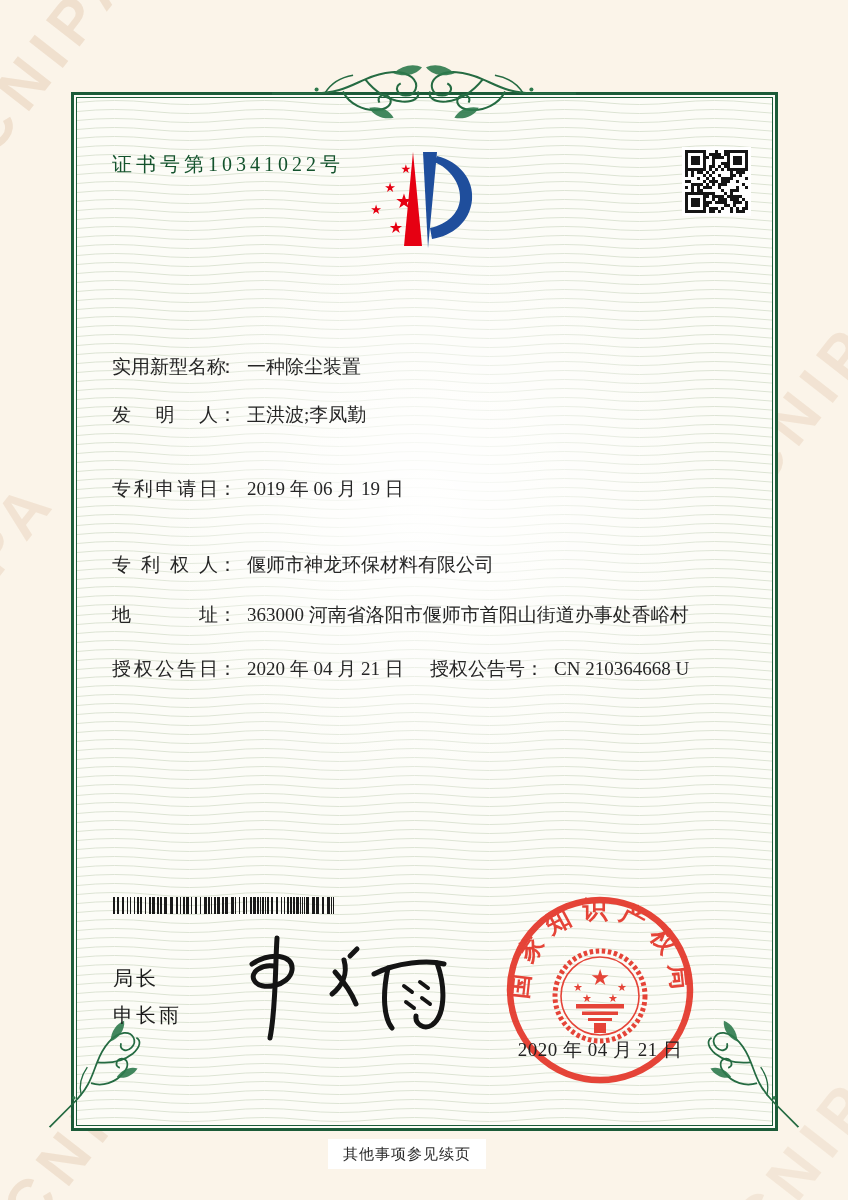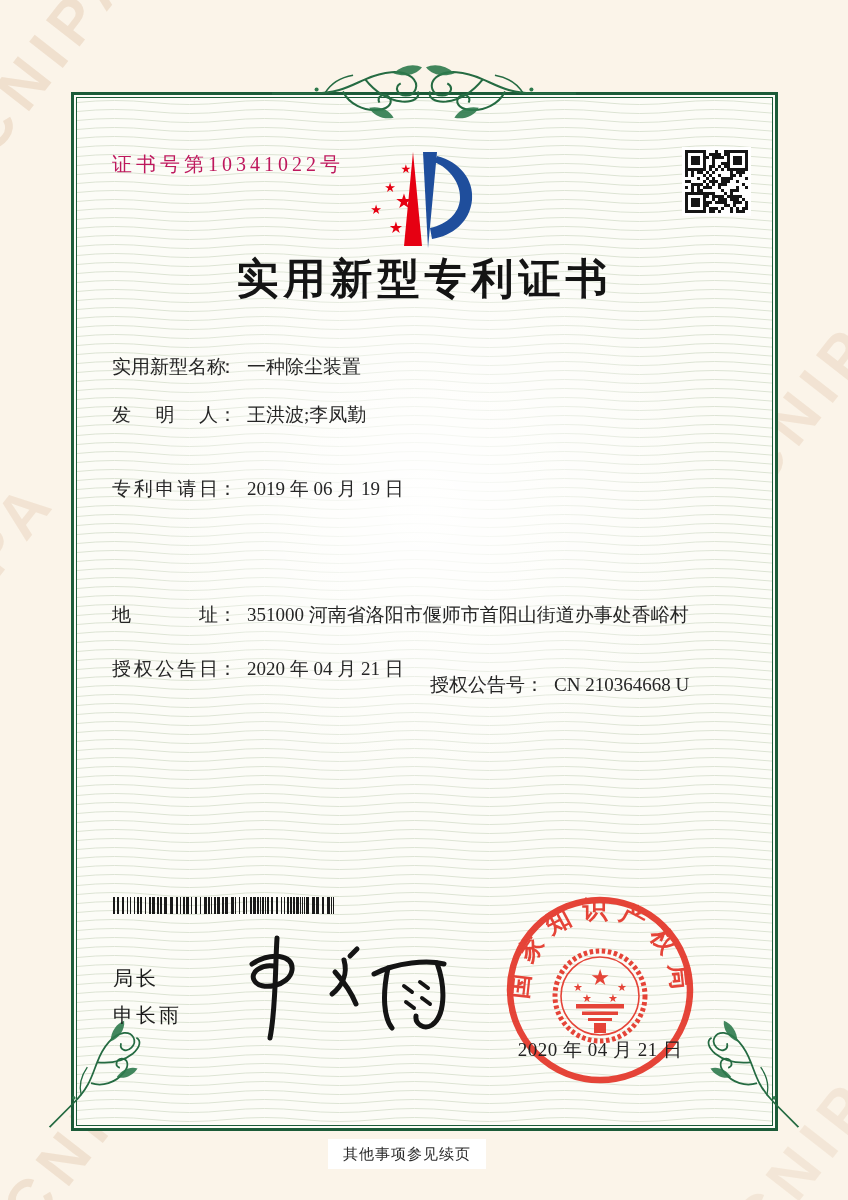--- a/index.html
+++ b/index.html
@@ -22,31 +22,31 @@
   .frame-inner{position:absolute;inset:2px;border:1px solid #1b5b38;overflow:hidden}
   .waves{position:absolute;inset:0}
   .wave-fade{position:absolute;inset:0;
      background:radial-gradient(ellipse 62% 42% at 50% 40%, rgba(255,255,255,.95), rgba(255,255,255,0) 72%)}
   .orn{position:absolute;pointer-events:none}
   .orn-top-l{left:272px;top:55px;width:152px;height:76px}
   .orn-top-r{left:424px;top:55px;width:152px;height:76px;transform:scaleX(-1)}
   .orn-bl{left:30px;top:1048px;width:130px;height:66px;transform:rotate(-45deg)}
   .orn-br{left:688px;top:1048px;width:130px;height:66px;transform:scaleX(-1) rotate(-45deg)}
   
-  .cert-no{position:absolute;left:112px;top:151px;font-size:20px;letter-spacing:4px;color:#be185d}
+  .cert-no{position:absolute;left:112px;top:151px;font-size:20px;letter-spacing:4px;color:#14532d}
   .logo{position:absolute;left:360px;top:142px;width:125px;height:118px}
   .qr{position:absolute;left:682px;top:147px;width:69px;height:69px;background:#fff;padding:3px}
   .qr-grid{position:relative;width:63px;height:63px}
   .qr-grid b{position:absolute;width:3px;height:3px;background:#151515}
   .title{position:absolute;left:71px;top:251px;width:707px;text-align:center;
          font-size:42px;font-weight:bold;letter-spacing:5px;color:#141414}
   .row{position:absolute;left:112px;width:656px;font-size:19px;color:#262626;white-space:nowrap}
   .lbl{display:inline-block;width:106px;text-align:justify;text-align-last:justify;vertical-align:bottom}
   .colon{margin-right:10px}
-  .grant{position:absolute;left:318px;top:16px}
+  .grant{position:absolute;left:318px;top:0}
   .body-text{position:absolute;left:112px;top:694px;width:657px;font-size:19px;
              line-height:27.5px;text-align:justify;color:#242424}
   .body-text p{text-indent:2em}
   .barcode{position:absolute;left:113px;top:897px;width:226px;height:17px}
   .barcode b{position:absolute;top:0;height:100%;background:#1a1a1a}
   .director{position:absolute;left:113px;font-family:"Liberation Sans","DejaVu Sans",sans-serif;
             font-size:20px;letter-spacing:3px;color:#1c1c1c}
   .director-title{top:965px}
   .director-name{top:1002px}
   .sig{position:absolute;left:232px;top:930px;width:225px;height:115px}
@@ -361,33 +361,35 @@
         <b style="left:24px;top:60px"></b>
         <b style="left:27px;top:60px"></b>
         <b style="left:33px;top:60px"></b>
         <b style="left:45px;top:60px"></b>
         <b style="left:51px;top:60px"></b>
         <b style="left:54px;top:60px"></b>
         <b style="left:57px;top:60px"></b>
       </div>
   </div>
 
-  <h1 class="title">实用新型专利证书</h1>
 
   <div class="row" style="top:354px">
     <span class="lbl">实用新型名称</span><span class="colon">：</span><span>一种除尘装置</span>
   </div>
   <div class="row" style="top:402px">
     <span class="lbl">发明人</span><span class="colon">：</span><span>王洪波;李凤勤</span>
   </div>
   <div class="row" style="top:476px">
     <span class="lbl">专利申请日</span><span class="colon">：</span><span>2019 年 06 月 19 日</span>
   </div>
+  <div class="row" style="top:552px">
+    <span class="lbl">专利权人</span><span class="colon">：</span><span>偃师市神龙环保材料有限公司</span>
+  </div>
   <div class="row" style="top:602px">
-    <span class="lbl">地址</span><span class="colon">：</span><span>351000 河南省洛阳市偃师市首阳山街道办事处香峪村</span>
+    <span class="lbl">地址</span><span class="colon">：</span><span>363000 河南省洛阳市偃师市首阳山街道办事处香峪村</span>
   </div>
   <div class="row" style="top:656px">
     <span class="lbl">授权公告日</span><span class="colon">：</span><span>2020 年 04 月 21 日</span>
     <span class="grant">
       <span>授权公告号</span><span class="colon">：</span><span>CN 210364668 U</span>
     </span>
   </div>
 
   <div class="body-text">
   </div>

